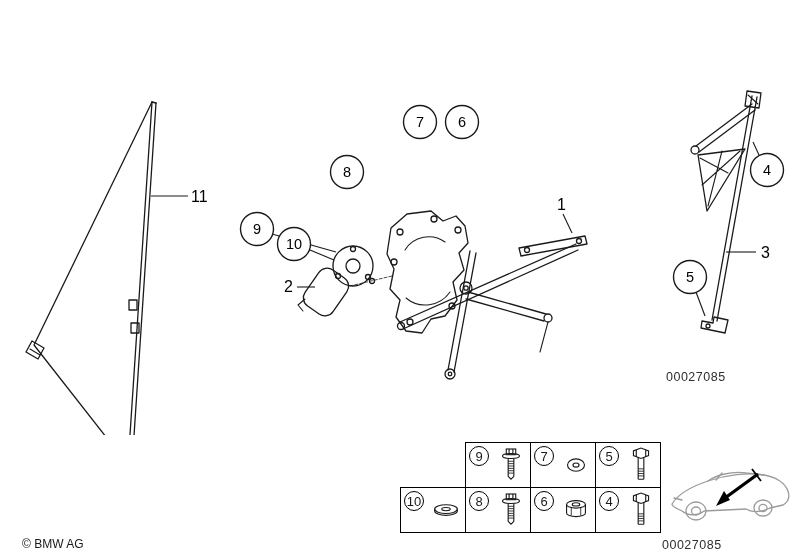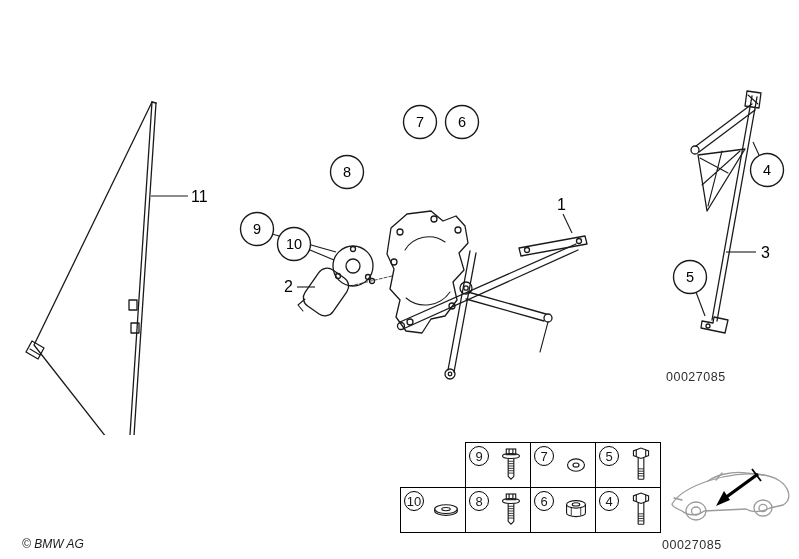--- a/index.html
+++ b/index.html
@@ -28,21 +28,21 @@
   }
   .legend-cell:first-child{margin-left:0;}
   .cellnum{
     position:absolute;left:3px;top:3px;min-width:20px;height:20px;line-height:20px;
     padding:0 1px;border:1.3px solid #000;border-radius:12px;text-align:center;
     font-size:13px;background:#fff;box-sizing:border-box;
   }
   .fastener{position:absolute;right:2px;top:3px;width:34px;height:40px;}
 
   .car-box{position:absolute;left:664px;top:450px;}
-  .copyright{position:absolute;left:22px;top:537px;font-size:12px;color:#1a1a1a;font-style:italic;}
+  .copyright{position:absolute;left:22px;top:537px;font-size:12px;color:#1a1a1a;}
   .part-number{position:absolute;left:662px;top:538px;font-size:12.5px;color:#2e2e2e;letter-spacing:.5px;}
   .hidden-defs{position:absolute;width:0;height:0;overflow:hidden;}
 </style>
 </head>
 <body>
 
 <div class="page">
 
   <svg class="hidden-defs" aria-hidden="true">
     <symbol id="ic-screw" viewBox="0 0 36 42">

